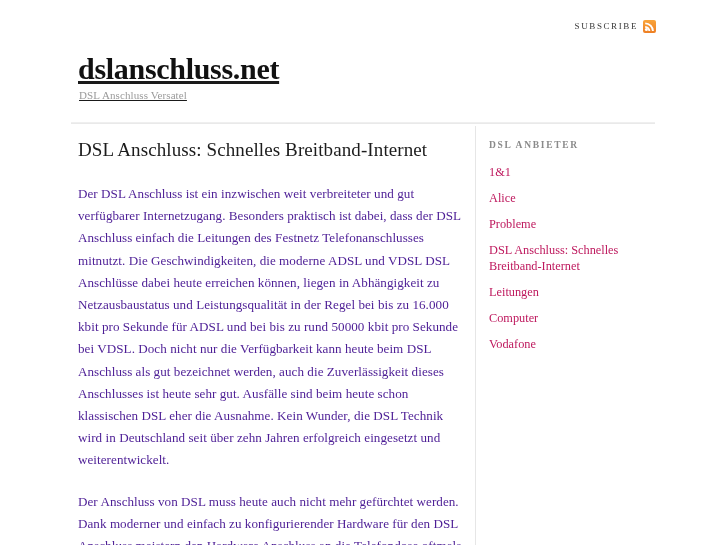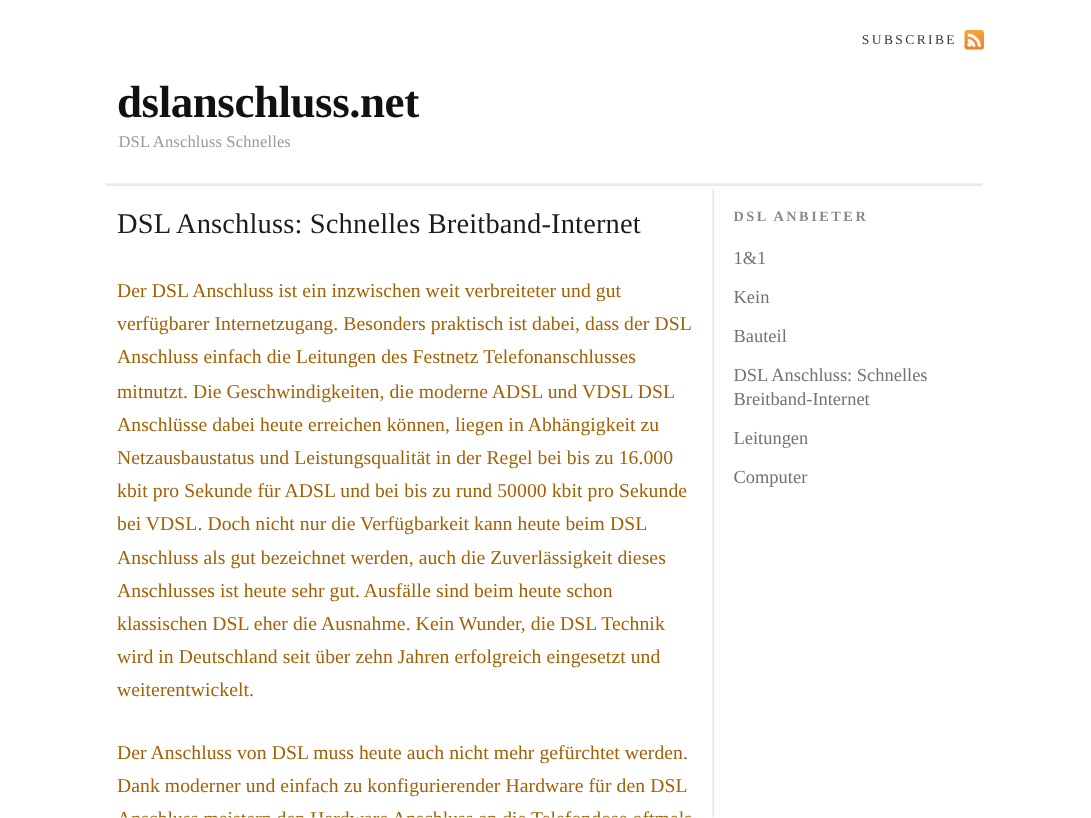--- a/index.html
+++ b/index.html
@@ -61,20 +61,21 @@
     flex: 0 0 auto;
   }
   .rss-icon svg { display: block; }
 
   
   .masthead {
     position: absolute;
     left: 78px;
     top: 52px;
     width: 580px;
+    text-decoration: underline;
   }
   .site-title {
     margin: 0;
     font-family: "Liberation Serif", "DejaVu Serif", serif;
     font-weight: bold;
     font-size: 30px;
     line-height: 34px;
     letter-spacing: -0.3px;
     color: #111111;
     white-space: nowrap;
@@ -126,21 +127,21 @@
     line-height: 24px;
     color: #1c1c1c;
     letter-spacing: 0.1px;
   }
 
   .entry-body p {
     margin: 0 0 19px 0;
     font-family: "Liberation Serif", "DejaVu Serif", serif;
     font-size: 13.1px;
     line-height: 22.2px;
-    color: #a16207;
+    color: #4c1d95;
     text-align: left;
     letter-spacing: 0.05px;
   }
   .entry-body {
     margin-top: 21px;
   }
 
   
   .sidebar-divider {
     position: absolute;
@@ -173,21 +174,21 @@
     padding: 0;
   }
   .widget-list li {
     margin: 0 0 10px 0;
     padding: 0;
   }
   .widget-list a {
     font-family: "Liberation Serif", "DejaVu Serif", serif;
     font-size: 12.3px;
     line-height: 16px;
-    color: #737373;
+    color: #be185d;
     text-decoration: none;
     display: block;
   }
 </style>
 </head>
 <body>
 
 <div class="page">
 
   <div class="topbar">
@@ -200,21 +201,21 @@
           <path d="M2.2 2.4 A8.8 8.8 0 0 1 10.9 11.1 L9.0 11.1 A6.9 6.9 0 0 0 2.2 4.3 Z" fill="#ffffff"></path>
         </svg>
       </span>
     </a>
   </div>
 
   <div class="masthead">
     <h1 class="site-title">
       <span>dslanschluss.net</span>
     </h1>
-    <div class="site-tagline">DSL Anschluss Schnelles</div>
+    <div class="site-tagline">DSL Anschluss Versatel</div>
   </div>
 
   <div class="header-rule"></div>
 
   <div class="columns">
 
     <div class="content">
       <h2 class="entry-title">
         <span>DSL Anschluss: Schnelles Breitband-Internet</span>
       </h2>
@@ -227,31 +228,34 @@
 
     <div class="sidebar-divider"></div>
 
     <div class="sidebar">
       <div class="widget-title">DSL Anbieter</div>
       <ul class="widget-list">
         <li>
           <a href="#">1&amp;1</a>
         </li>
         <li>
-          <a href="#">Kein</a>
-        </li>
-        <li>
-          <a href="#">Bauteil</a>
+          <a href="#">Alice</a>
+        </li>
+        <li>
+          <a href="#">Probleme</a>
         </li>
         <li>
           <a href="#">DSL Anschluss: Schnelles Breitband-Internet</a>
         </li>
         <li>
           <a href="#">Leitungen</a>
         </li>
         <li>
           <a href="#">Computer</a>
+        </li>
+        <li>
+          <a href="#">Vodafone</a>
         </li>
       </ul>
     </div>
 
   </div>
 </div>
 
 </body></html>

